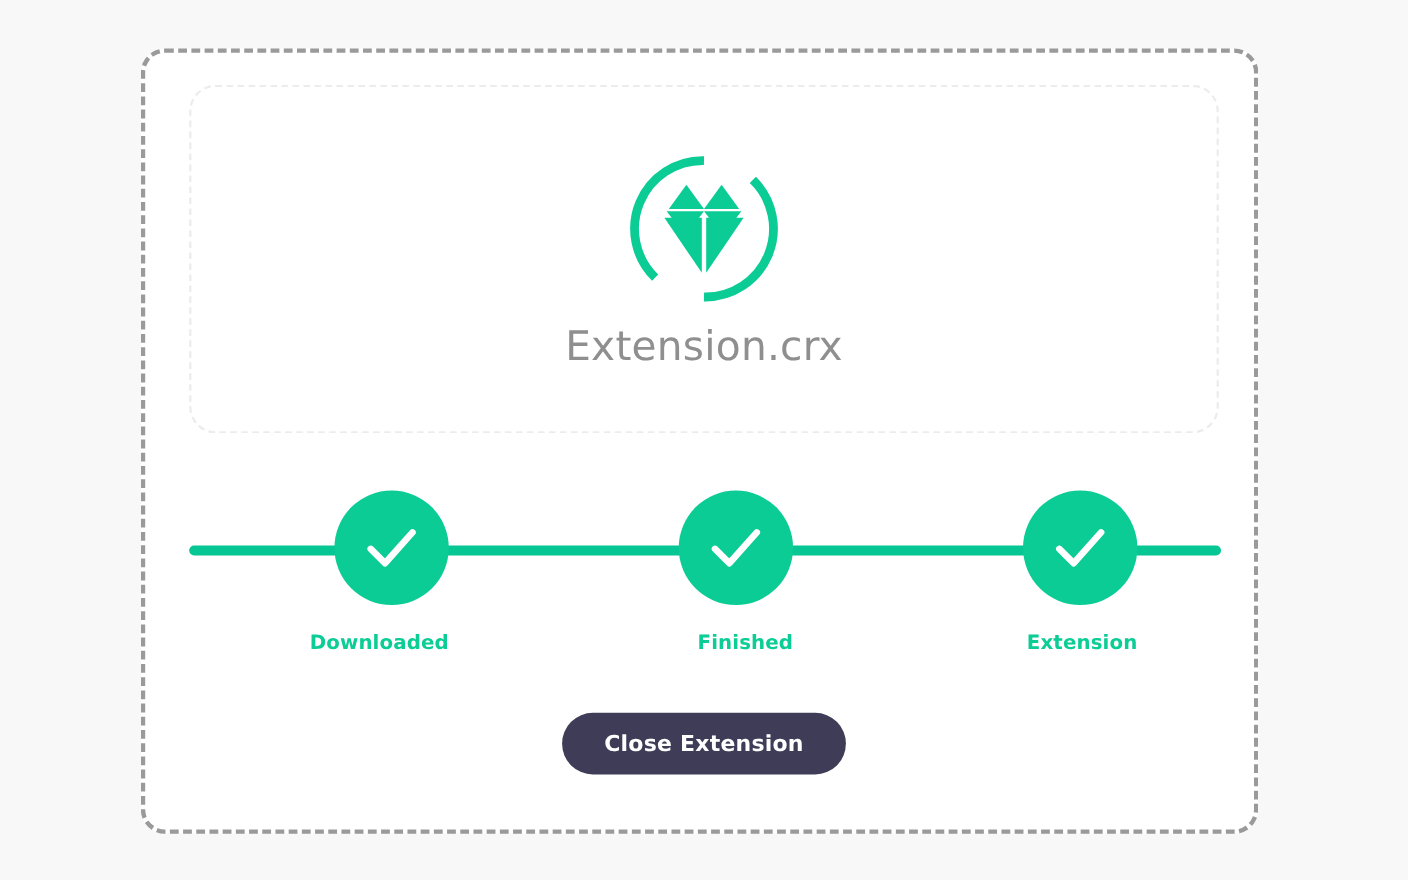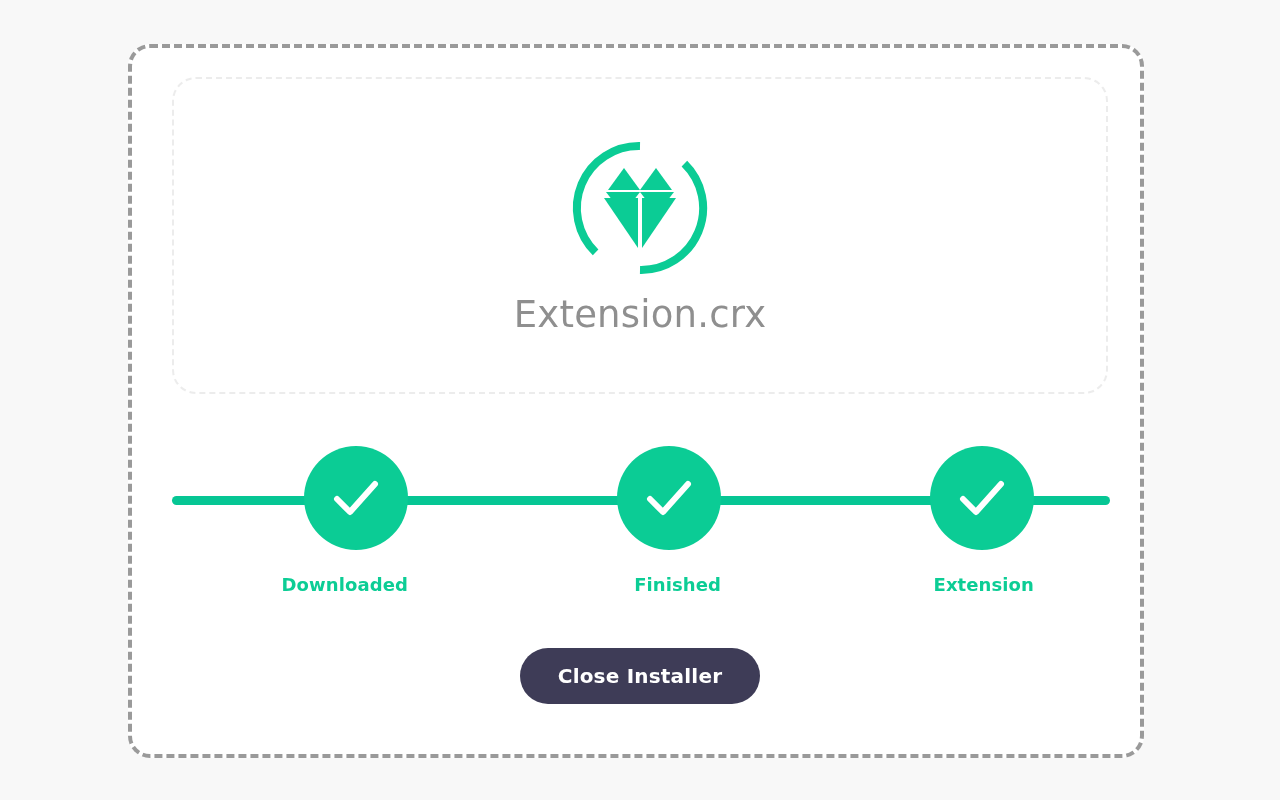--- a/index.html
+++ b/index.html
@@ -196,17 +196,17 @@
         <div class="step-circle">
           <svg class="check-icon" viewBox="0 0 62 62">
             <path d="M 12 32 L 25 45 L 50 17" fill="none" stroke="#ffffff" stroke-width="6" stroke-linecap="round" stroke-linejoin="round"></path>
           </svg>
         </div>
         <div class="step-label">Extension</div>
       </div>
     </div>
 
     <div class="action-row">
-      <button class="close-button">Close Installer</button>
+      <button class="close-button">Close Extension</button>
     </div>
 
   </div>
 </div>
 
 </body></html>

